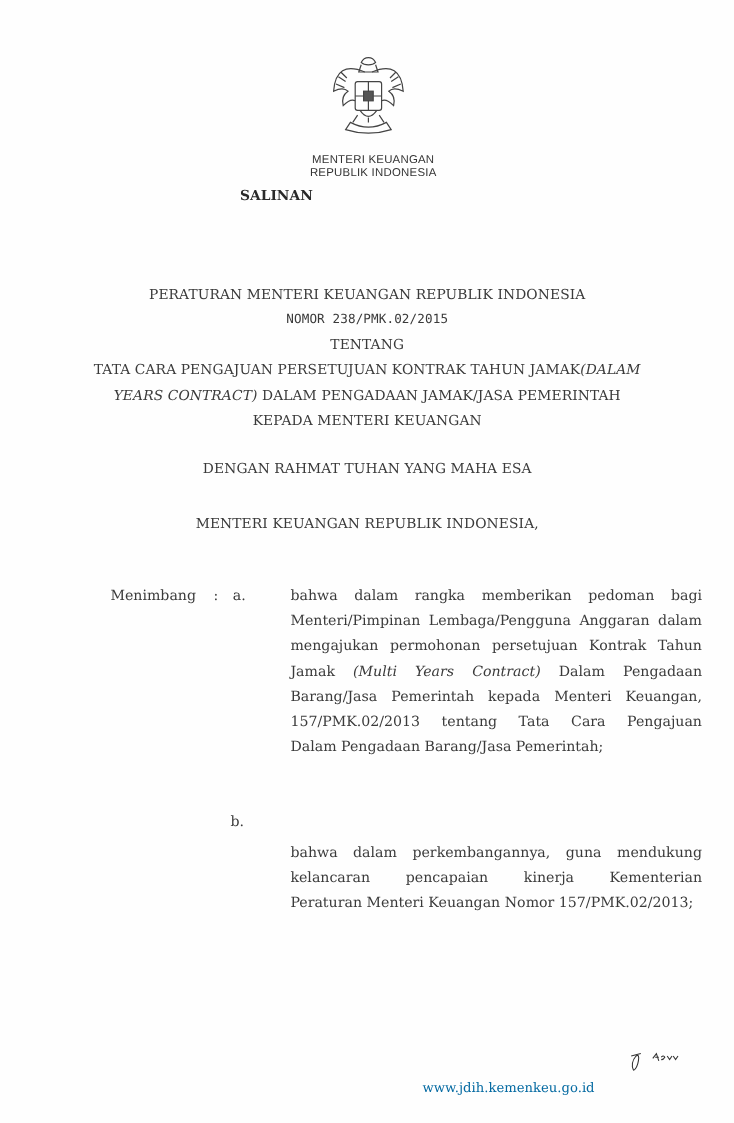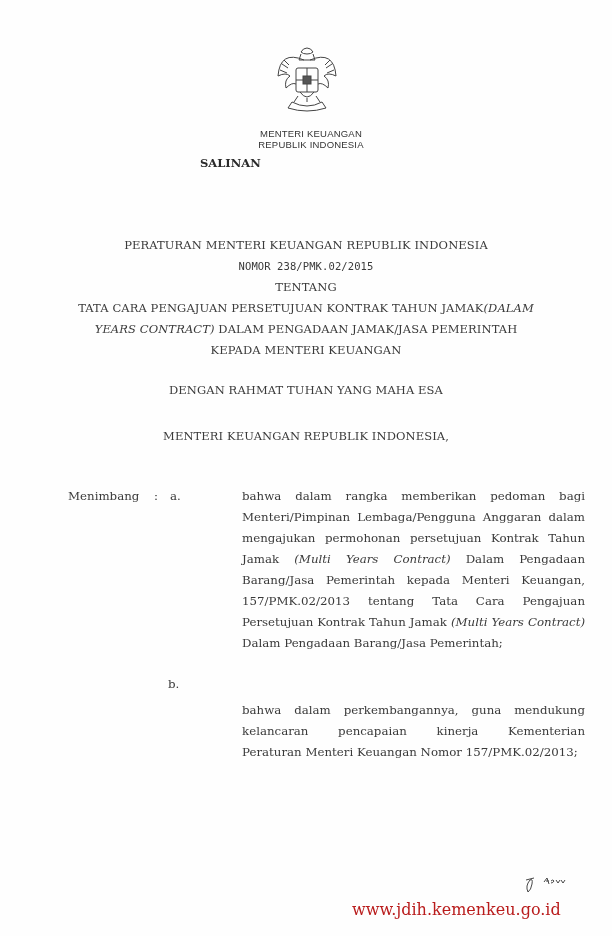--- a/index.html
+++ b/index.html
@@ -10,32 +10,32 @@
   .title-block { position:absolute; left:40px; width:532px; text-align:center; font-size:11.5px; line-height:20px; letter-spacing:0.1px; }
   .t1 { top:235px; }
   .t2 { top:256px; font-family:"DejaVu Sans Mono", monospace; font-size:10.5px; }
   .t3 { top:277px; }
   .t4 { top:298px; }
   .t5 { top:319px; }
   .t6 { top:340px; }
   .t7 { top:380px; }
   .t8 { top:426px; }
   em { font-style:italic; }
-  .row { position:absolute; font-size:11.8px; line-height:21px; }
+  .row { position:absolute; font-size:11.8px; line-height:21px;margin-left:24px; }
   .label { left:68px; top:486px; }
   .colon { left:154px; top:486px; }
   .letter-a { left:170px; top:486px; }
   .letter-b { left:168px; top:674px; }
   .para { position:absolute; left:197px; width:343px; font-size:11.8px; line-height:21px; text-align:justify; text-align-last:auto;margin-left:45px; }
   .para .ln { display:block; text-align:justify; text-align-last:justify; }
   .para .ln.last { text-align-last:left; }
   .pa { top:486px; }
   .pb { top:700px; }
   .sig { position:absolute; left:520px; top:872px; width:60px; height:24px; }
-  .url { position:absolute; left:352px; top:900px; font-size:16px; color:#b91c1c; font-family:"DejaVu Serif", serif; }
+  .url { position:absolute; left:352px; top:900px; font-size:11px; color:#0369a1; font-family:"DejaVu Serif", serif; }
 </style>
 </head>
 <body>
 
 <svg class="emblem" viewBox="0 0 66 82">
   <g fill="none" stroke="#444" stroke-width="1">
     <path d="M33 6 q-4 0 -6 4 q2 2 6 2 q4 0 6 -2 q-2 -4 -6 -4z"></path>
     <path d="M27 12 l-2 6 h16 l-2 -6"></path>
     <path d="M30 18 q-24 -10 -26 16 q8 -4 12 0 q-6 4 -4 12 q6 -6 10 -4"></path>
     <path d="M36 18 q24 -10 26 16 q-8 -4 -12 0 q6 4 4 12 q-6 -6 -10 -4"></path>
@@ -70,21 +70,20 @@
 <div class="row colon">:</div>
 <div class="row letter-a">a.</div>
 
 <div class="para pa">
   <span class="ln">bahwa dalam rangka memberikan pedoman bagi</span>
   <span class="ln">Menteri/Pimpinan Lembaga/Pengguna Anggaran dalam</span>
   <span class="ln">mengajukan permohonan persetujuan Kontrak Tahun</span>
   <span class="ln"><span>Jamak</span> <em>(Multi Years Contract)</em> <span>Dalam Pengadaan</span></span>
   <span class="ln">Barang/Jasa Pemerintah kepada Menteri Keuangan,</span>
   <span class="ln">157/PMK.02/2013 tentang Tata Cara Pengajuan</span>
-  <span class="ln"><span>Persetujuan Kontrak Tahun Jamak </span><em>(Multi Years Contract)</em></span>
   <span class="ln last">Dalam Pengadaan Barang/Jasa Pemerintah;</span>
 </div>
 
 <div class="row letter-b">b.</div>
 <div class="para pb">
   <span class="ln">bahwa dalam perkembangannya, guna mendukung</span>
   <span class="ln">kelancaran pencapaian kinerja Kementerian</span>
   <span class="ln last">Peraturan Menteri Keuangan Nomor 157/PMK.02/2013;</span>
 </div>
 

